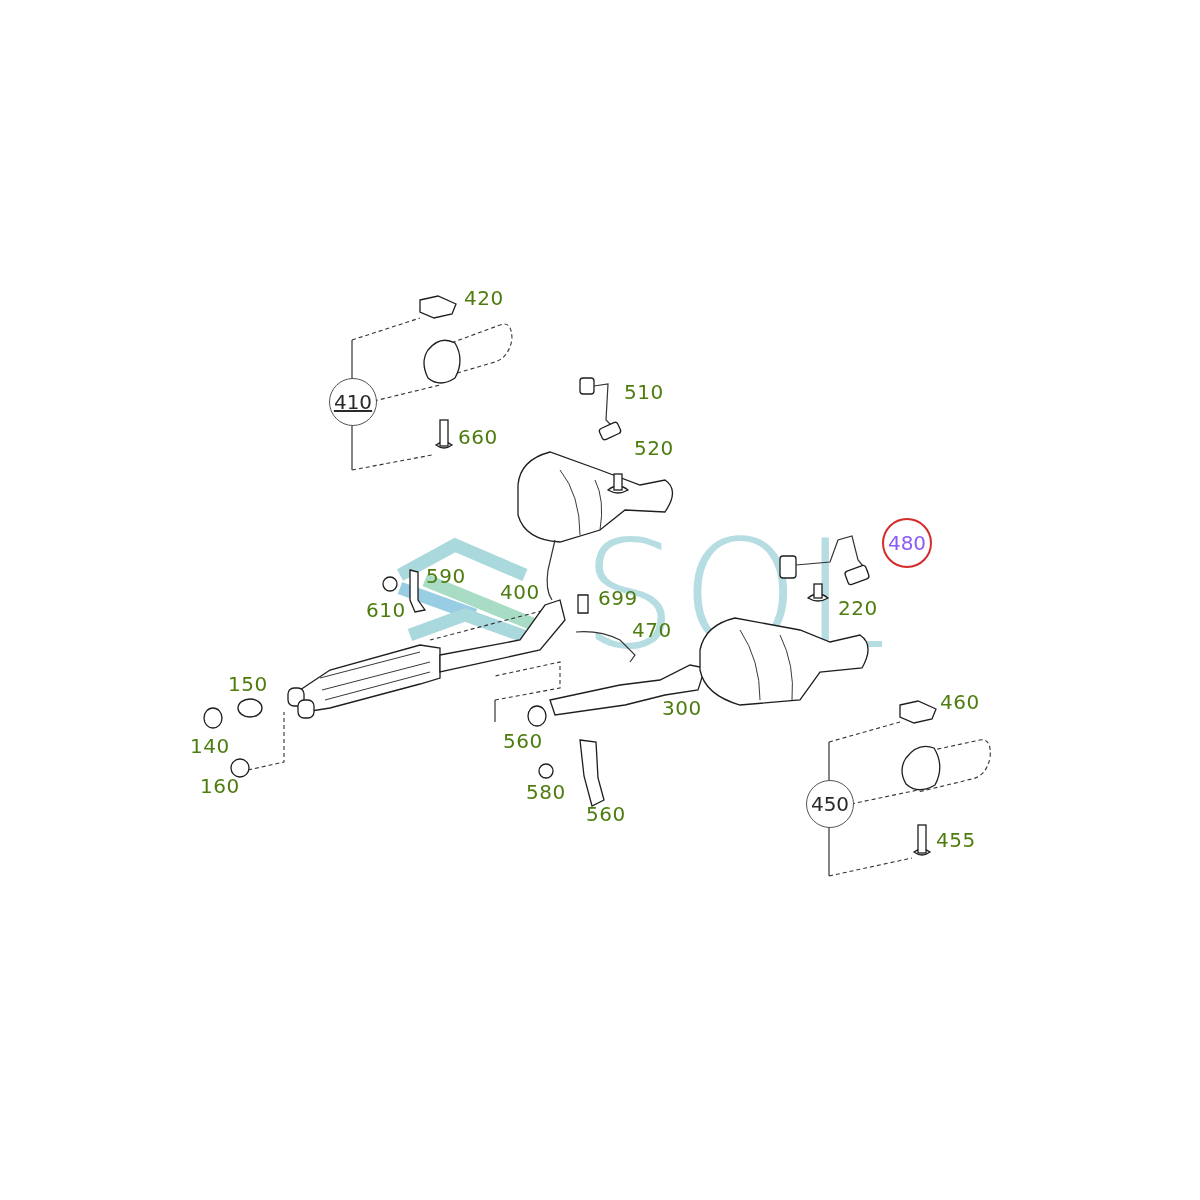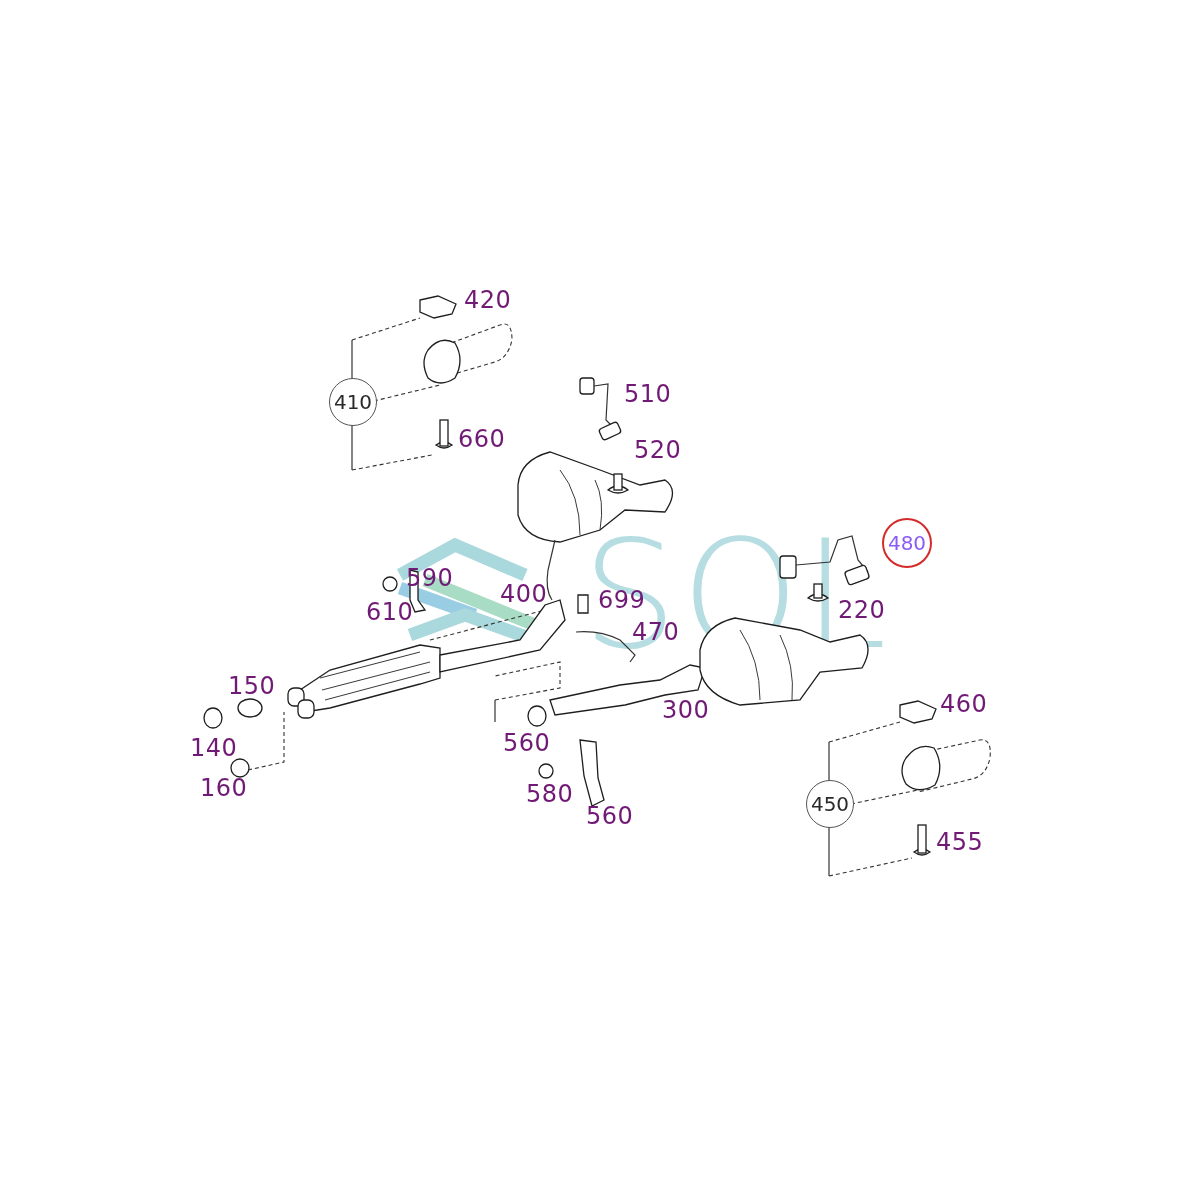--- a/index.html
+++ b/index.html
@@ -1,19 +1,19 @@
 <!DOCTYPE html>
 <html><head>
 <meta charset="utf-8">
 <style>
   html, body { margin: 0; padding: 0; background: #ffffff; }
   body { width: 1200px; height: 1200px; position: relative; overflow: hidden;
          font-family: "DejaVu Sans", sans-serif; }
   #canvas { position: absolute; left: 0; top: 0; width: 1200px; height: 1200px; }
-  .lbl { position: absolute; font-size: 24px; color: #701a75; line-height: 1;
+  .lbl { position: absolute; font-size: 20px; color: #4d7c0f; line-height: 1;
          white-space: nowrap; letter-spacing: 0.5px; }
   .callout { position: absolute; border: 1.2px solid #555; border-radius: 50%;
              background: #fff; display: flex; align-items: center; justify-content: center;
              font-size: 20px; color: #2a2a2a; }
   .highlight { position: absolute; border: 2px solid #d42a2a; border-radius: 50%;
                display: flex; align-items: center; justify-content: center;
                font-size: 20px; color: #8b5cf6; background: transparent; margin-left: 17px; }
   .wm { position: absolute; color: #a9d8dd; font-size: 150px; font-weight: 300;
         line-height: 1; letter-spacing: 4px; opacity: 0.85;
         font-family: "DejaVu Sans", sans-serif; }
@@ -115,30 +115,30 @@
       <ellipse class="part" cx="250" cy="708" rx="12" ry="9"></ellipse>
       <ellipse class="part" cx="213" cy="718" rx="9" ry="10"></ellipse>
       <ellipse class="part" cx="240" cy="768" rx="9" ry="9"></ellipse>
       <polyline class="dash" points="248,770 284,762 284,712"></polyline>
       <ellipse class="part" cx="537" cy="716" rx="9" ry="10"></ellipse>
       <path class="part" d="M580,740 L596,742 L598,778 L604,800 L592,806 L584,776 z"></path>
       <circle class="part" cx="546" cy="771" r="7"></circle>
     </g>
   </svg>
 
-  <div class="callout" style="left:329px;top:378px;width:46px;height:46px;">410</div>
+  <div class="callout" style="left:329px;top:378px;width:46px;height:46px;text-decoration:underline;">410</div>
   <div class="callout" style="left:806px;top:780px;width:46px;height:46px;">450</div>
   <div class="highlight" style="left:865px;top:518px;width:46px;height:46px;">480</div>
 
   <div class="lbl" style="left:464px;top:288px">420</div>
   <div class="lbl" style="left:458px;top:427px">660</div>
   <div class="lbl" style="left:624px;top:382px">510</div>
   <div class="lbl" style="left:634px;top:438px">520</div>
   <div class="lbl" style="left:838px;top:598px">220</div>
-  <div class="lbl" style="left:406px;top:566px">590</div>
+  <div class="lbl" style="left:426px;top:566px">590</div>
   <div class="lbl" style="left:366px;top:600px">610</div>
   <div class="lbl" style="left:500px;top:582px">400</div>
   <div class="lbl" style="left:598px;top:588px">699</div>
   <div class="lbl" style="left:632px;top:620px">470</div>
   <div class="lbl" style="left:228px;top:674px">150</div>
   <div class="lbl" style="left:190px;top:736px">140</div>
   <div class="lbl" style="left:200px;top:776px">160</div>
   <div class="lbl" style="left:503px;top:731px">560</div>
   <div class="lbl" style="left:662px;top:698px">300</div>
   <div class="lbl" style="left:526px;top:782px">580</div>

